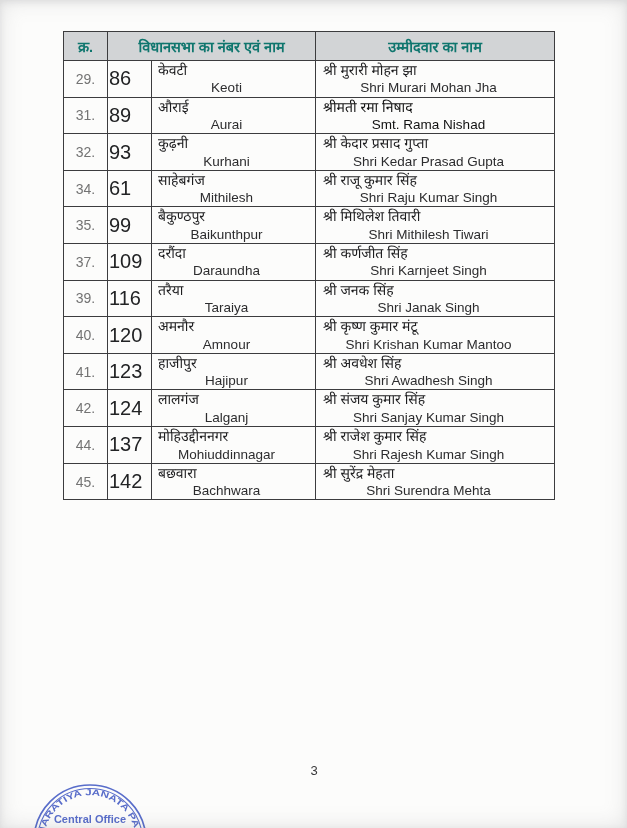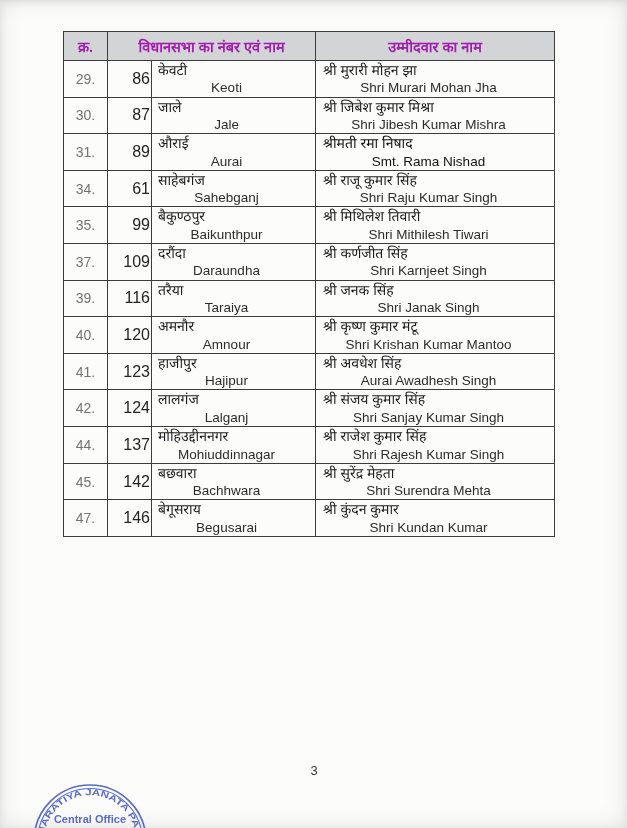--- a/index.html
+++ b/index.html
@@ -23,34 +23,34 @@
   }
   .cand-table th, .cand-table td {
     border: 1.6px solid #3c3c3e;
     overflow: hidden;
   }
   .cand-table thead th {
     background: #d2d4d6;
     height: 28px;
     font-size: 14.5px;
     font-weight: bold;
-    color: #a21caf;
+    color: #0f766e;
     text-align: center;
     padding: 0;
   }
   .cand-table tbody tr { height: 36.4px; }
   .c-serial {
     text-align: center;
     font-size: 14px;
     color: #737373;
     vertical-align: middle;
   }
   .c-number {
-    text-align: right;
-    font-size: 16px;
+    text-align: left;
+    font-size: 20px;
     color: #222325;
     vertical-align: middle;
   }
   .c-name, .c-cand {
     vertical-align: top;
     padding: 1px 20px 0 6px;
   }
   .c-cand { padding-left: 7px; }
   .line-hi {
     font-size: 14px;
@@ -107,54 +107,54 @@
     <td class="c-name">
       <div class="line-hi">केवटी</div>
       <div class="line-en">Keoti</div>
     </td>
     <td class="c-cand">
       <div class="line-hi">श्री मुरारी मोहन झा</div>
       <div class="line-en">Shri Murari Mohan Jha</div>
     </td>
   </tr>
 
-  <tr>
-    <td class="c-serial">30.</td>
-    <td class="c-number">87</td>
-    <td class="c-name">
-      <div class="line-hi">जाले</div>
-      <div class="line-en">Jale</div>
-    </td>
-    <td class="c-cand">
-      <div class="line-hi">श्री जिबेश कुमार मिश्रा</div>
-      <div class="line-en">Shri Jibesh Kumar Mishra</div>
-    </td>
-  </tr>
 
   <tr>
     <td class="c-serial">31.</td>
     <td class="c-number">89</td>
     <td class="c-name">
       <div class="line-hi">औराई</div>
       <div class="line-en">Aurai</div>
     </td>
     <td class="c-cand bold">
       <div class="line-hi">श्रीमती रमा निषाद</div>
       <div class="line-en">Smt. Rama Nishad</div>
     </td>
   </tr>
 
+  <tr>
+    <td class="c-serial">32.</td>
+    <td class="c-number">93</td>
+    <td class="c-name">
+      <div class="line-hi">कुढ़नी</div>
+      <div class="line-en">Kurhani</div>
+    </td>
+    <td class="c-cand">
+      <div class="line-hi">श्री केदार प्रसाद गुप्ता</div>
+      <div class="line-en">Shri Kedar Prasad Gupta</div>
+    </td>
+  </tr>
 
 
   <tr>
     <td class="c-serial">34.</td>
     <td class="c-number">61</td>
     <td class="c-name">
       <div class="line-hi">साहेबगंज</div>
-      <div class="line-en">Sahebganj</div>
+      <div class="line-en">Mithilesh</div>
     </td>
     <td class="c-cand">
       <div class="line-hi">श्री राजू कुमार सिंह</div>
       <div class="line-en">Shri Raju Kumar Singh</div>
     </td>
   </tr>
 
   <tr>
     <td class="c-serial">35.</td>
     <td class="c-number">99</td>
@@ -211,21 +211,21 @@
 
   <tr>
     <td class="c-serial">41.</td>
     <td class="c-number">123</td>
     <td class="c-name">
       <div class="line-hi">हाजीपुर</div>
       <div class="line-en">Hajipur</div>
     </td>
     <td class="c-cand">
       <div class="line-hi">श्री अवधेश सिंह</div>
-      <div class="line-en">Aurai Awadhesh Singh</div>
+      <div class="line-en">Shri Awadhesh Singh</div>
     </td>
   </tr>
 
   <tr>
     <td class="c-serial">42.</td>
     <td class="c-number">124</td>
     <td class="c-name">
       <div class="line-hi">लालगंज</div>
       <div class="line-en">Lalganj</div>
     </td>
@@ -256,32 +256,20 @@
       <div class="line-hi">बछवारा</div>
       <div class="line-en">Bachhwara</div>
     </td>
     <td class="c-cand">
       <div class="line-hi">श्री सुरेंद्र मेहता</div>
       <div class="line-en">Shri Surendra Mehta</div>
     </td>
   </tr>
 
 
-  <tr>
-    <td class="c-serial">47.</td>
-    <td class="c-number">146</td>
-    <td class="c-name">
-      <div class="line-hi">बेगूसराय</div>
-      <div class="line-en">Begusarai</div>
-    </td>
-    <td class="c-cand">
-      <div class="line-hi">श्री कुंदन कुमार</div>
-      <div class="line-en">Shri Kundan Kumar</div>
-    </td>
-  </tr>
 </tbody>
 </table>
 
 <div class="page-number">3</div>
 
 <svg class="stamp" width="146" height="49" viewBox="0 0 146 49">
   <g stroke="#4b61c6" fill="none">
     <circle cx="70" cy="62" r="56" stroke-width="1.7"></circle>
     <circle cx="70" cy="62" r="52.5" stroke-width="1.1"></circle>
   </g>

